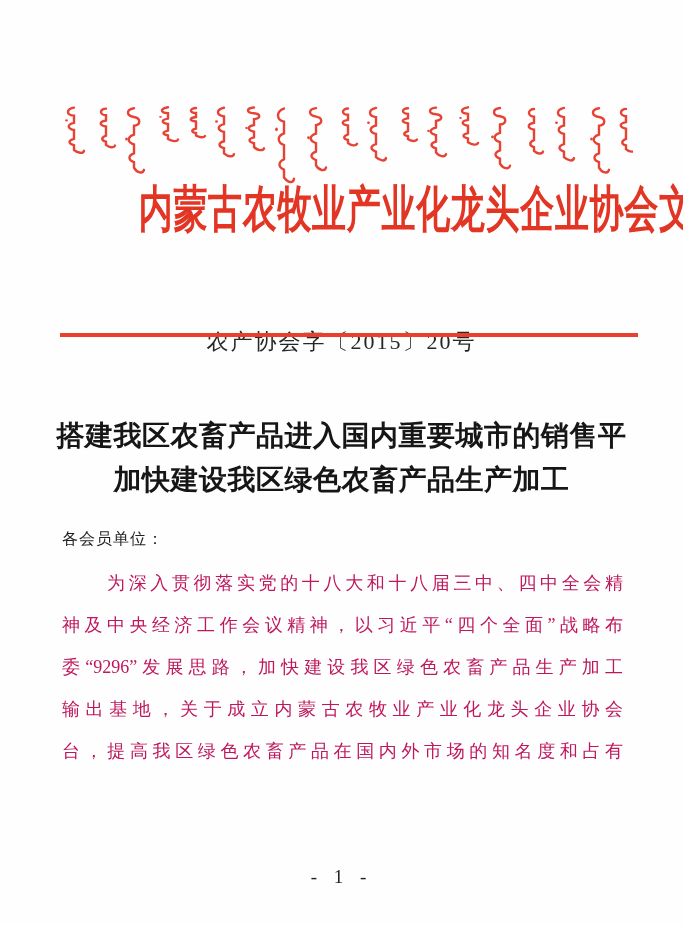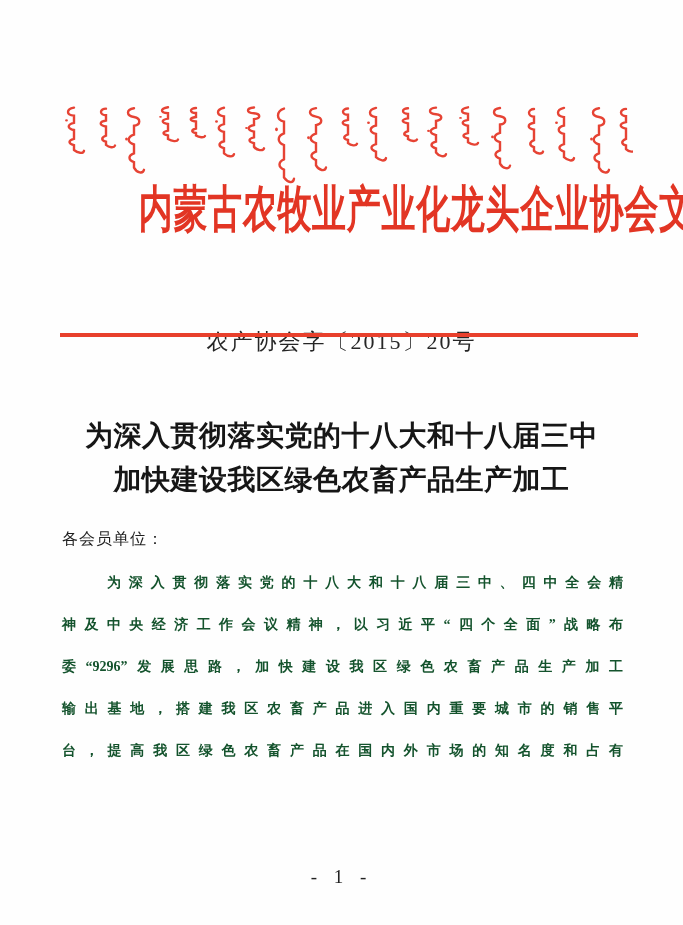--- a/index.html
+++ b/index.html
@@ -58,21 +58,21 @@
   
   .salutation {
     position: absolute; top: 529px; left: 62px;
     font-size: 16px; color: #1f1f1f;
     letter-spacing: 1px;
   }
   
   .paragraph {
     position: absolute; top: 562px; left: 62px;
     width: 561px;
-    font-size: 14px; color: #14532d; font-weight: bold;
+    font-size: 18px; color: #be185d;
   }
   .bline {
     height: 42px; line-height: 42px;
     text-align: justify;
     text-align-last: justify;
     white-space: nowrap;
   }
   .bline.indent { text-indent: 45px; }
   
   .page-number {
@@ -124,29 +124,29 @@
 
   <div class="red-head">
     <span>内蒙古农牧业产业化龙头企业协会文件</span>
   </div>
 
   <div class="doc-number">农产协会字〔2015〕20号</div>
 
   <div class="red-rule"></div>
 
   <div class="notice-title">
-    <div>为深入贯彻落实党的十八大和十八届三中</div>
+    <div>搭建我区农畜产品进入国内重要城市的销售平</div>
     <div>加快建设我区绿色农畜产品生产加工</div>
   </div>
 
   <div class="salutation">各会员单位：</div>
 
   <div class="paragraph">
     <div class="bline indent">为深入贯彻落实党的十八大和十八届三中、四中全会精</div>
     <div class="bline">神及中央经济工作会议精神，以习近平“四个全面”战略布</div>
     <div class="bline">委“9296”发展思路，加快建设我区绿色农畜产品生产加工</div>
-    <div class="bline">输出基地，搭建我区农畜产品进入国内重要城市的销售平</div>
+    <div class="bline">输出基地，关于成立内蒙古农牧业产业化龙头企业协会</div>
     <div class="bline">台，提高我区绿色农畜产品在国内外市场的知名度和占有</div>
   </div>
 
   <div class="page-number">- 1 -</div>
 
 </div>
 
 </body></html>

